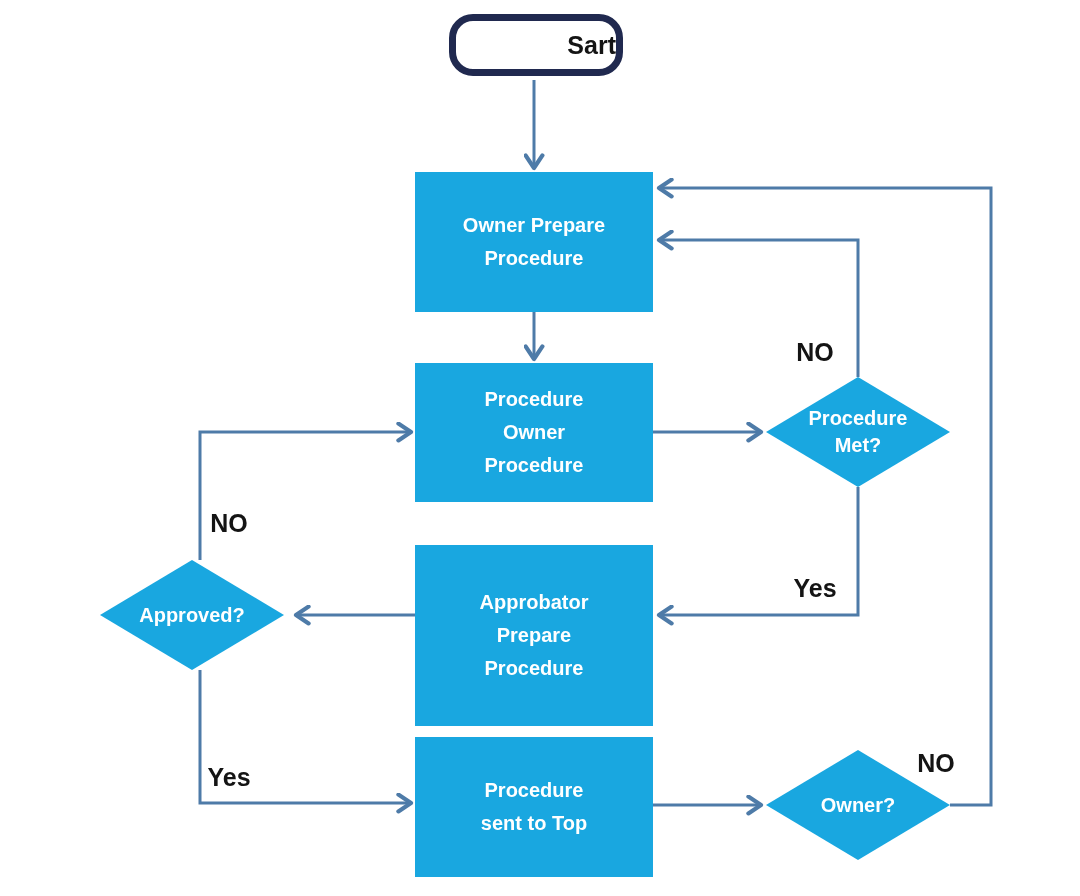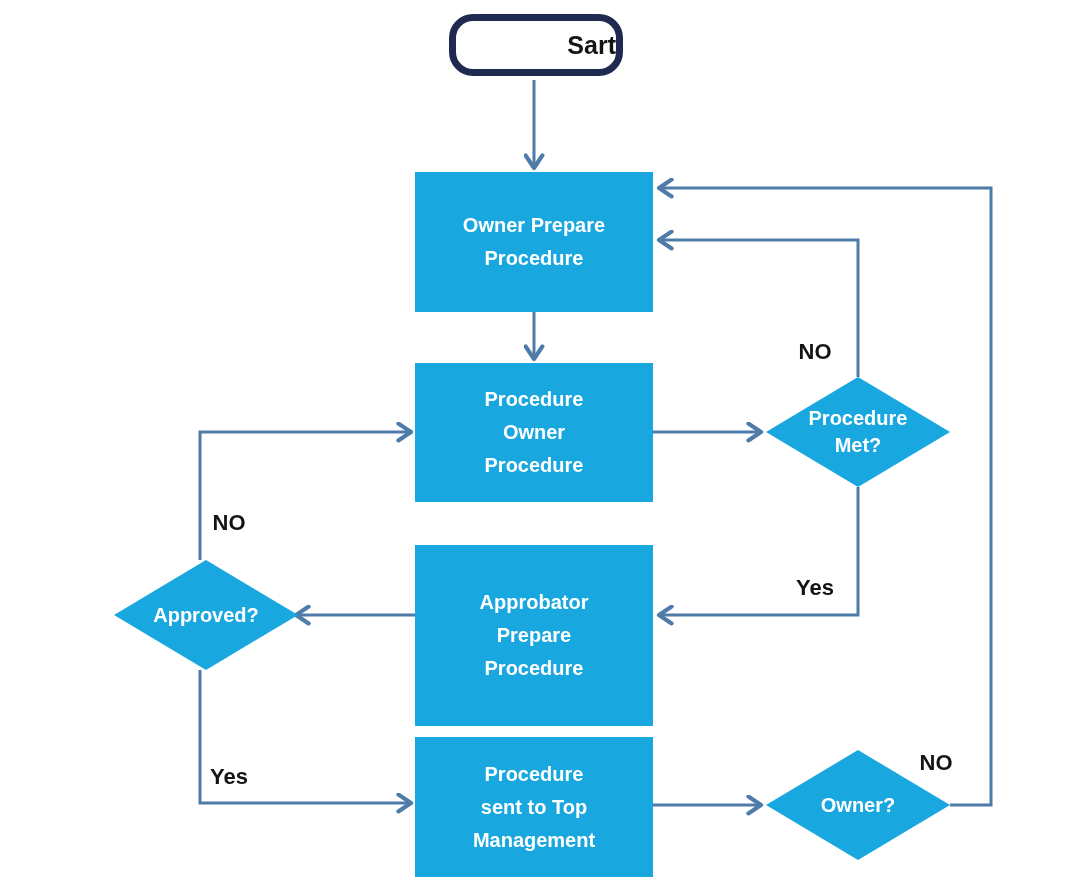--- a/index.html
+++ b/index.html
@@ -66,21 +66,21 @@
     display: flex; flex-direction: column;
     align-items: center; justify-content: center;
     text-align: center;
     font-size: 20px; font-weight: 700;
     line-height: 27px;
   }
 
   .edge-label {
     position: absolute;
     transform: translate(-50%, -50%);
-    font-size: 22px; font-weight: 700;
+    font-size: 25px; font-weight: 700;
     color: var(--label-text, #141414);
     white-space: nowrap;
   }
 </style>
 </head>
 <body>
 
 <div class="canvas">
 
   <svg class="edge-layer" width="1080" height="896" viewBox="0 0 1080 896" xmlns="http://www.w3.org/2000/svg">
@@ -118,29 +118,28 @@
 
   <div class="process" style="top:545px; height:181px">
     <span>Approbator</span>
     <span>Prepare</span>
     <span>Procedure</span>
   </div>
 
   <div class="process" style="top:737px; height:140px">
     <span>Procedure</span>
     <span>sent to Top</span>
-    <span>Management</span>
   </div>
 
   <div class="decision" style="left:766px; top:377px">
     <span>Procedure</span>
     <span>Met?</span>
   </div>
 
-  <div class="decision" style="left:114px; top:560px">
+  <div class="decision" style="left:100px; top:560px">
     <span>Approved?</span>
   </div>
 
   <div class="decision" style="left:766px; top:750px">
     <span>Owner?</span>
   </div>
 
   <div class="edge-label" style="left:815px; top:352px">NO</div>
   <div class="edge-label" style="left:815px; top:588px">Yes</div>
   <div class="edge-label" style="left:229px; top:523px">NO</div>

